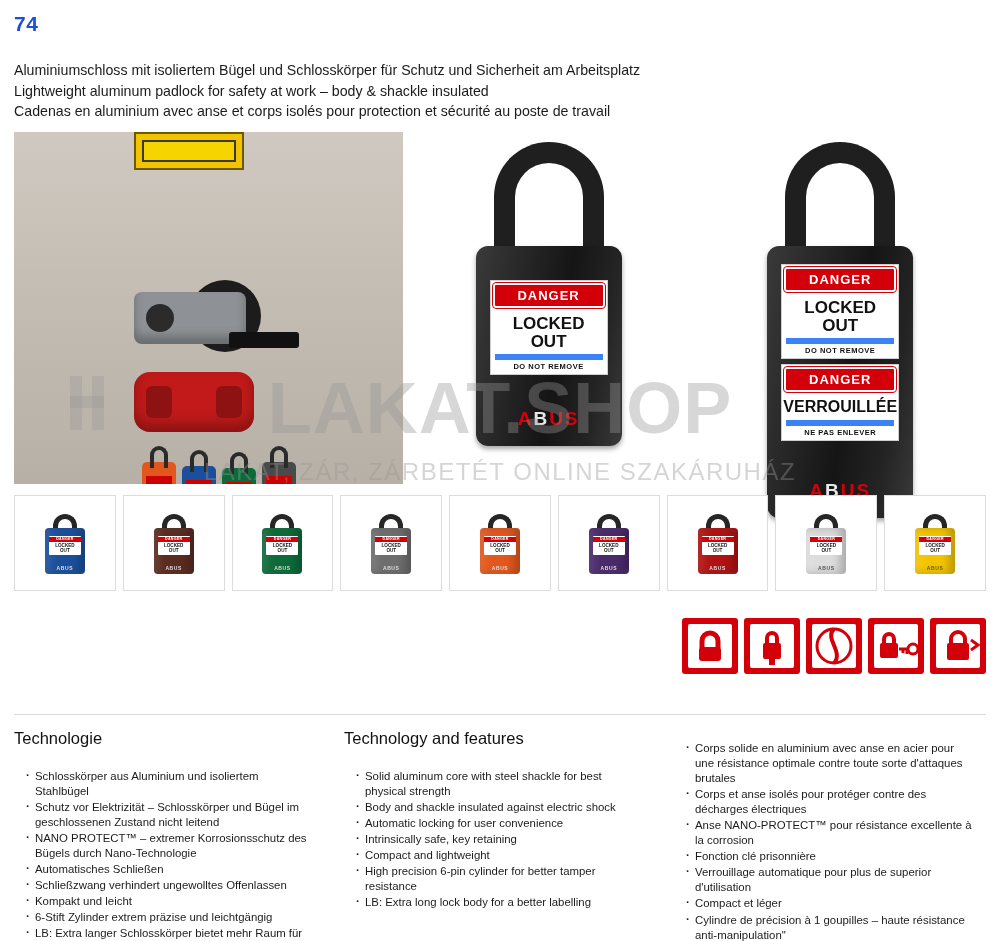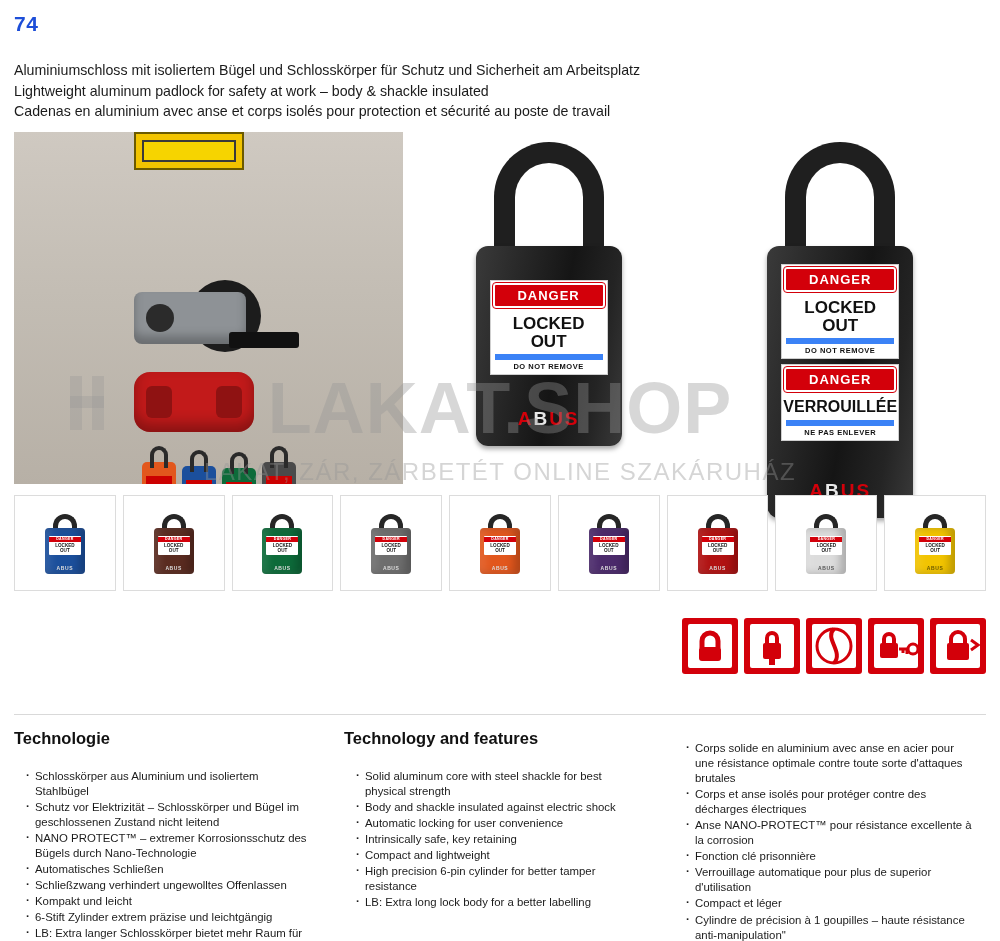--- a/index.html
+++ b/index.html
@@ -258,21 +258,21 @@
     top:714px;
     display:flex;
     gap:18px;
     border-top:1px solid #d9d9d9;
     padding-top:14px;
   }
   .col { width:318px; }
   .col h3 {
     margin:0 0 21px 0;
     font-size:16.5px;
-    font-weight:bold;
+    font-weight:normal;
     color:#111;
   }
   .col ul { margin:12px; padding:0; list-style:none; }
   .col li {
     font-size:11.4px;
     line-height:1.32;
     color:#1b1b1b;
     padding-left:9px;
     position:relative;
     margin-bottom:1px;

